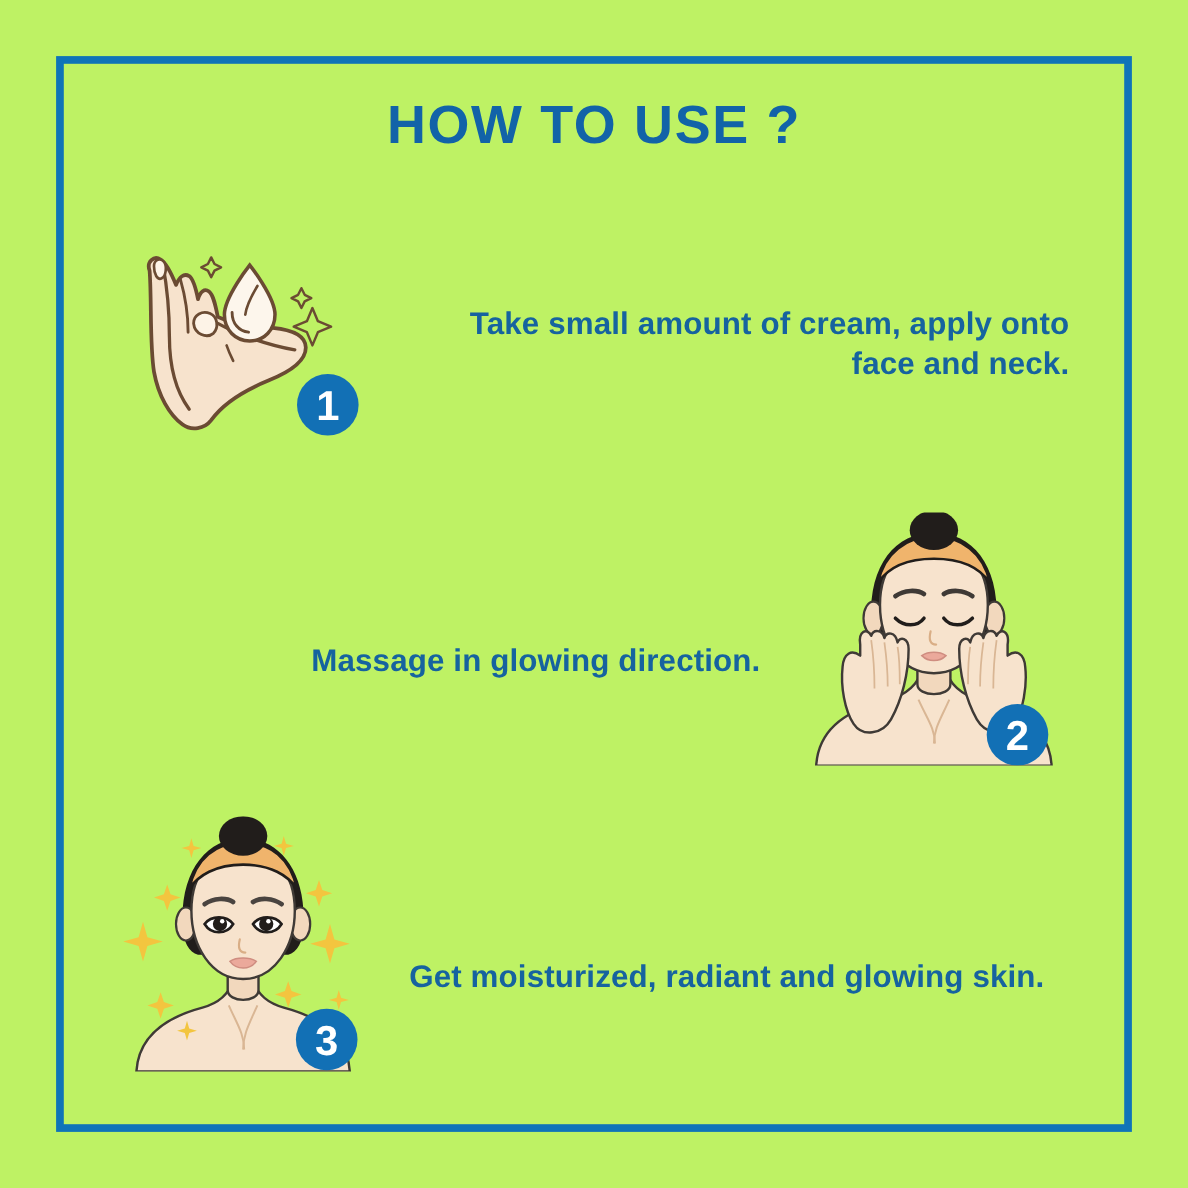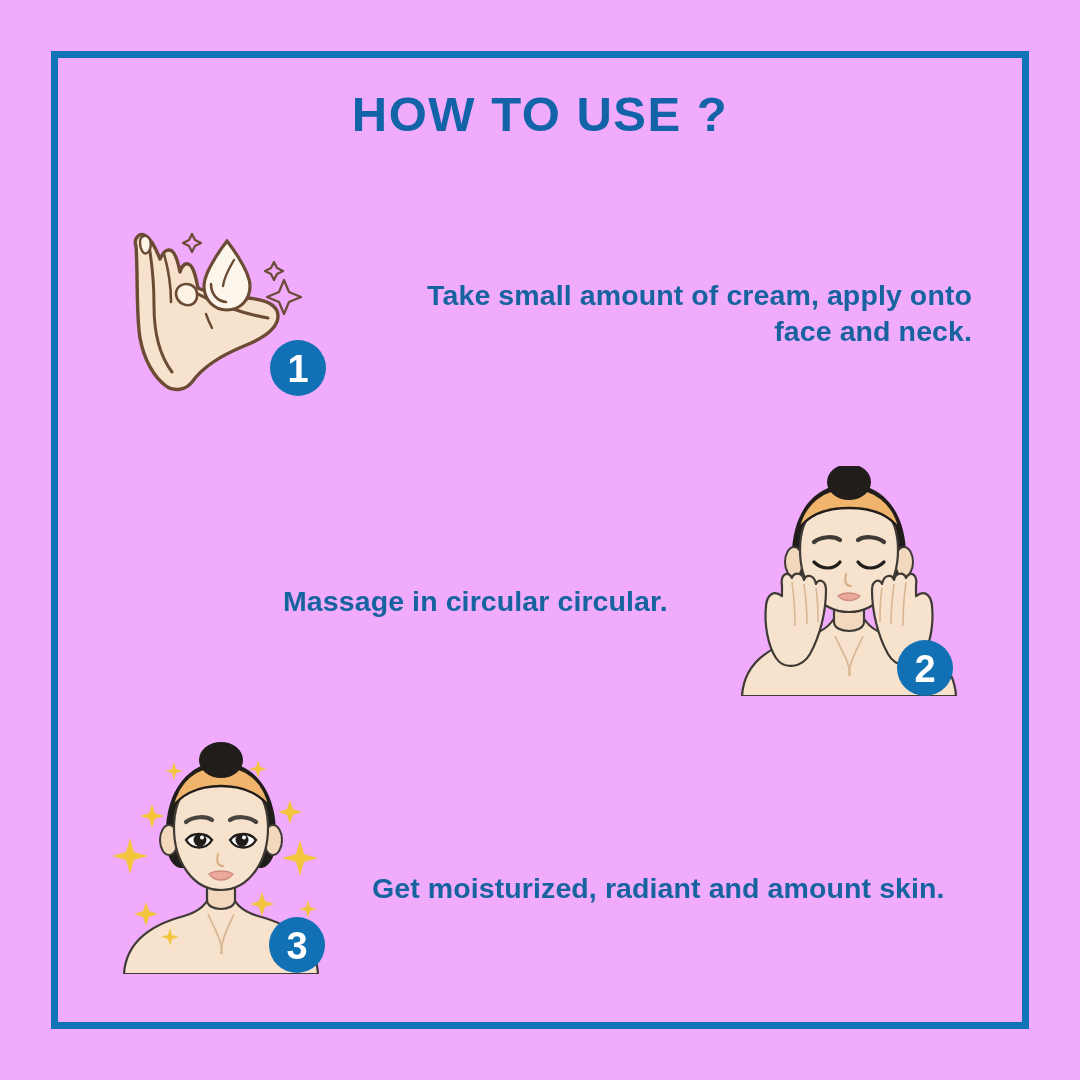--- a/index.html
+++ b/index.html
@@ -6,21 +6,21 @@
   html,body{margin:0;padding:0;}
   body{
     width:1080px;height:1080px;
     background:#e8f3fd;
     font-family:"Liberation Sans", sans-serif;
     overflow:hidden;
   }
   #poster{
     position:relative;
     width:1080px;height:1080px;
-    background:#f0abfc;
+    background:#bef264;
   }
   
   #frame{
     position:absolute;
     left:51px;top:51px;
     width:978px;height:978px;
     border:7px solid #0f74b8;
     box-sizing:border-box;
     background:transparent;
   }
@@ -168,21 +168,21 @@
         </g>
       </g>
 
       <g>
         <circle cx="185" cy="202" r="28" fill="#1270b5"></circle>
         <text x="185" y="216" text-anchor="middle" font-family="Liberation Sans, sans-serif" font-size="38" font-weight="bold" fill="#ffffff">2</text>
       </g>
     </svg>
   </div>
 
-  <div class="step-text" id="text2">Massage in circular circular.</div>
+  <div class="step-text" id="text2">Massage in glowing direction.</div>
 
   <div class="art" id="art3">
     <svg viewBox="0 0 218 232" xmlns="http://www.w3.org/2000/svg">
       <g>
 
         <path d="M12,232 C14,198 42,182 72,174 C86,170 96,162 99,150
                  L119,150 C122,162 132,170 146,174 C176,182 204,198 206,232 Z" fill="#f7e3cd" stroke="#3f3a36" stroke-width="2.2"></path>
 
         <path d="C"></path>
         <path d="M95,124 L95,158 C95,170 123,170 123,158 L123,124 Z" fill="#f2d8bd" stroke="#3f3a36" stroke-width="2.2"></path>
@@ -235,15 +235,15 @@
         <path d="M150,150 L153,159 L162,162 L153,165 L150,174 L147,165 L138,162 L147,159 Z"></path>
       </g>
 
       <g>
         <circle cx="185" cy="203" r="28" fill="#1270b5"></circle>
         <text x="185" y="217" text-anchor="middle" font-family="Liberation Sans, sans-serif" font-size="38" font-weight="bold" fill="#ffffff">3</text>
       </g>
     </svg>
   </div>
 
-  <div class="step-text" id="text3">Get moisturized, radiant and amount skin.</div>
+  <div class="step-text" id="text3">Get moisturized, radiant and glowing skin.</div>
 
 </div>
 
 </body></html>

